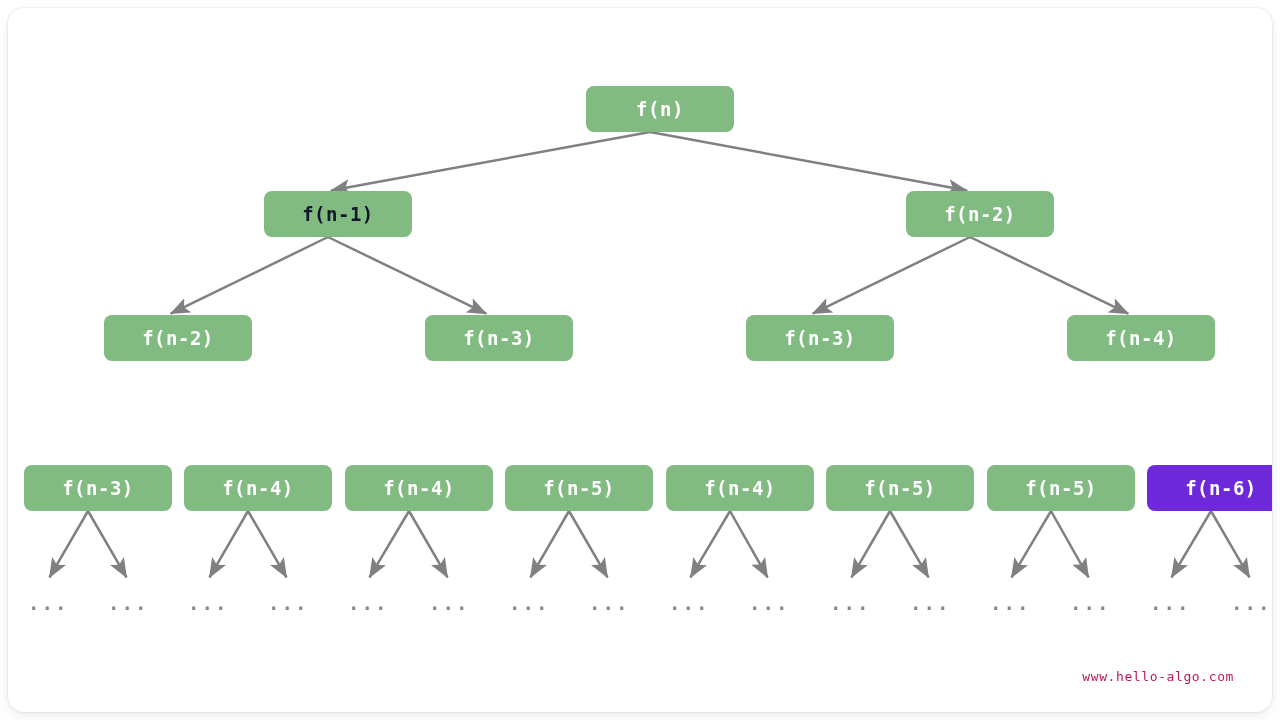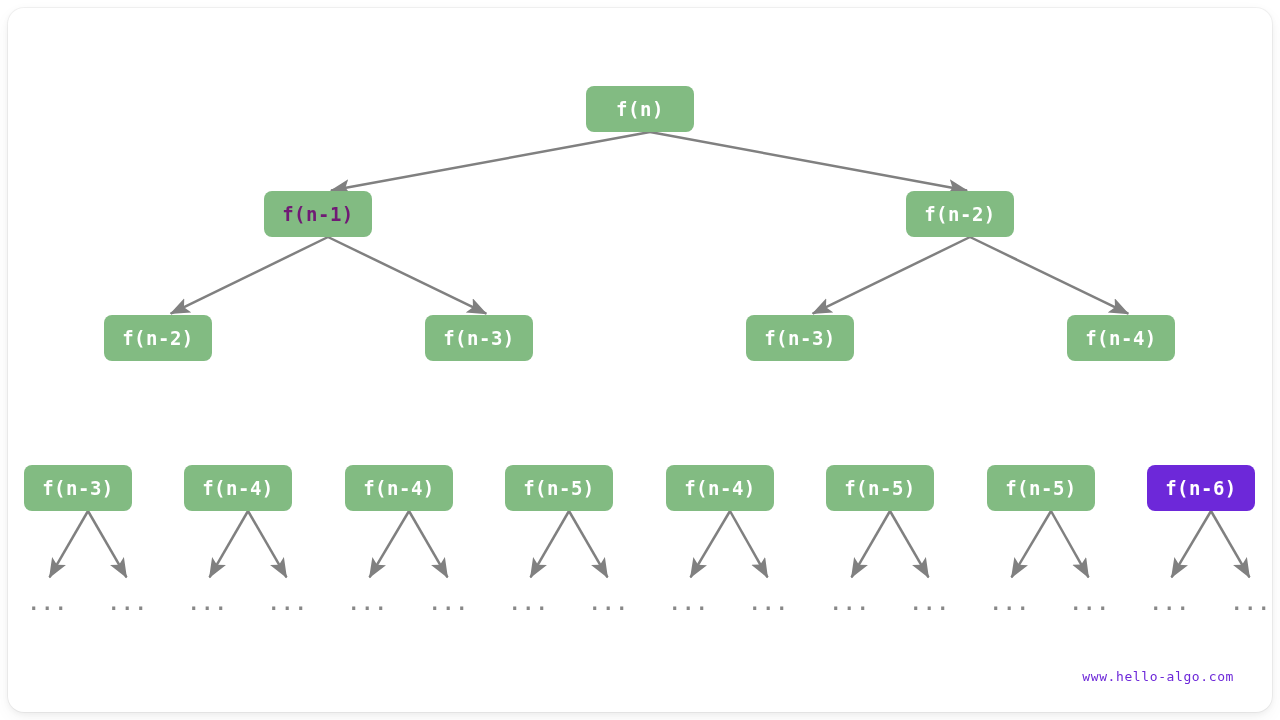--- a/index.html
+++ b/index.html
@@ -34,21 +34,21 @@
   }
   #edges {
     position: absolute;
     left: 0; top: 0;
     width: 1280px;
     height: 720px;
     pointer-events: none;
   }
   .node {
     position: absolute;
-    width: 108px;
+    width: 148px;
     height: 46px;
     border-radius: 8px;
     background: #82bb82;
     color: #ffffff;
     display: flex;
     align-items: center;
     justify-content: center;
     font-size: 19px;
     font-weight: bold;
     letter-spacing: 0.5px;
@@ -62,21 +62,21 @@
     color: #888888;
     font-size: 19px;
     font-weight: bold;
     letter-spacing: 2px;
     line-height: 1;
   }
   #watermark {
     position: absolute;
     right: 38px;
     bottom: 28px;
-    color: #6d28d9;
+    color: #be185d;
     font-size: 13px;
     letter-spacing: 0.6px;
     white-space: nowrap;
   }
 </style>
 </head>
 <body>
 
 <div id="stage">
   <div id="card">
@@ -108,21 +108,21 @@
           <line x1="882" y1="503" x2="920.4954086931043" y2="569.404579995605" stroke="#808080" stroke-width="2.5" stroke-linecap="butt" marker-end="url(#arrowhead)"></line>
           <line x1="1043" y1="503" x2="1003.5324797735833" y2="569.4209486737255" stroke="#808080" stroke-width="2.5" stroke-linecap="butt" marker-end="url(#arrowhead)"></line>
           <line x1="1043" y1="503" x2="1080.5238282299963" y2="569.3883114838396" stroke="#808080" stroke-width="2.5" stroke-linecap="butt" marker-end="url(#arrowhead)"></line>
           <line x1="1203" y1="503" x2="1163.5324797735834" y2="569.4209486737255" stroke="#808080" stroke-width="2.5" stroke-linecap="butt" marker-end="url(#arrowhead)"></line>
           <line x1="1203" y1="503" x2="1241.4954086931043" y2="569.404579995605" stroke="#808080" stroke-width="2.5" stroke-linecap="butt" marker-end="url(#arrowhead)"></line>
         </g>
     </svg>
 
     <div id="node-layer">
         <div class="node" style="left: 578px; top: 78px; background: rgb(130, 187, 130); color: rgb(255, 255, 255); border-radius: 8px;">f(n)</div>
-        <div class="node" style="left: 256px; top: 183px; background: rgb(130, 187, 130); color: #701a75; border-radius: 8px;">f(n-1)</div>
+        <div class="node" style="left: 256px; top: 183px; background: rgb(130, 187, 130); color: #0f172a; border-radius: 8px;">f(n-1)</div>
         <div class="node" style="left: 898px; top: 183px; background: rgb(130, 187, 130); color: rgb(255, 255, 255); border-radius: 8px;">f(n-2)</div>
         <div class="node" style="left: 96px; top: 307px; background: rgb(130, 187, 130); color: rgb(255, 255, 255); border-radius: 8px;">f(n-2)</div>
         <div class="node" style="left: 417px; top: 307px; background: rgb(130, 187, 130); color: rgb(255, 255, 255); border-radius: 8px;">f(n-3)</div>
         <div class="node" style="left: 738px; top: 307px; background: rgb(130, 187, 130); color: rgb(255, 255, 255); border-radius: 8px;">f(n-3)</div>
         <div class="node" style="left: 1059px; top: 307px; background: rgb(130, 187, 130); color: rgb(255, 255, 255); border-radius: 8px;">f(n-4)</div>
         <div class="node" style="left: 16px; top: 457px; background: rgb(130, 187, 130); color: rgb(255, 255, 255); border-radius: 8px;">f(n-3)</div>
         <div class="node" style="left: 176px; top: 457px; background: rgb(130, 187, 130); color: rgb(255, 255, 255); border-radius: 8px;">f(n-4)</div>
         <div class="node" style="left: 337px; top: 457px; background: rgb(130, 187, 130); color: rgb(255, 255, 255); border-radius: 8px;">f(n-4)</div>
         <div class="node" style="left: 497px; top: 457px; background: rgb(130, 187, 130); color: rgb(255, 255, 255); border-radius: 8px;">f(n-5)</div>
         <div class="node" style="left: 658px; top: 457px; background: rgb(130, 187, 130); color: rgb(255, 255, 255); border-radius: 8px;">f(n-4)</div>

